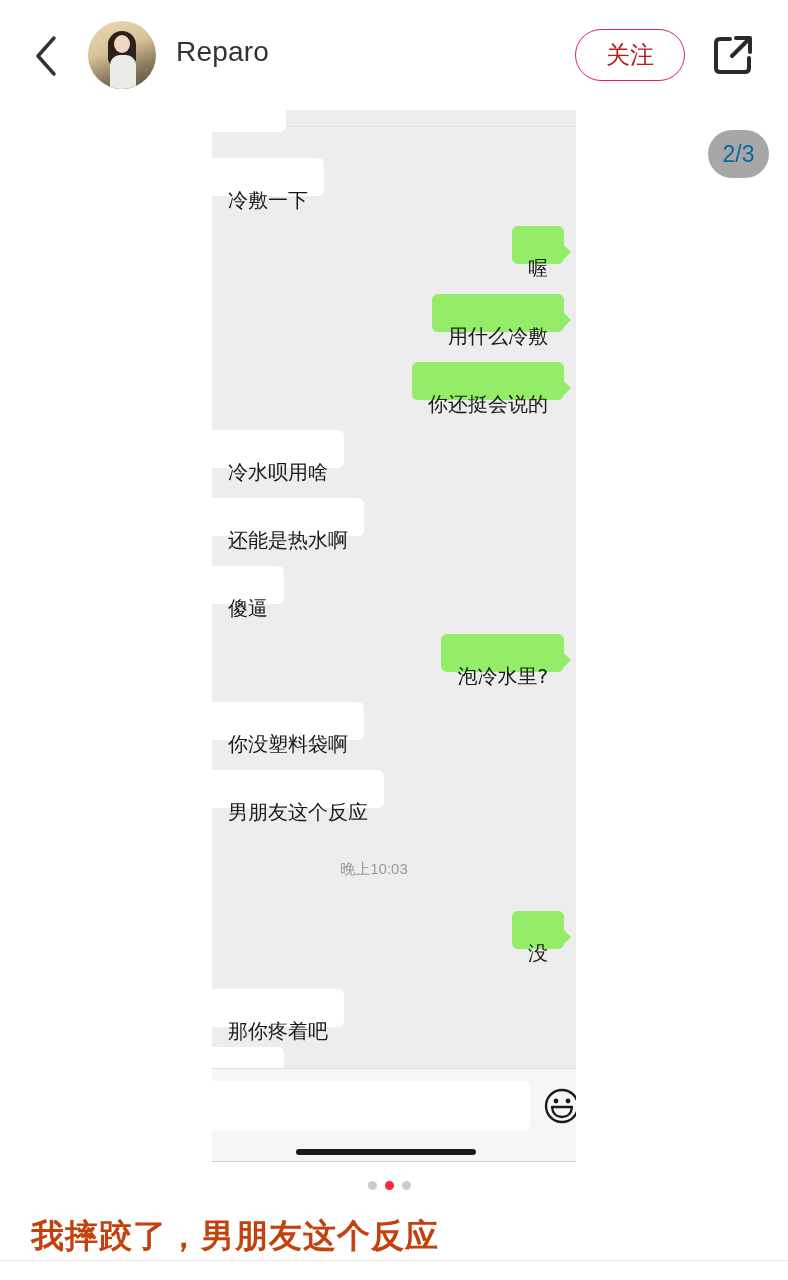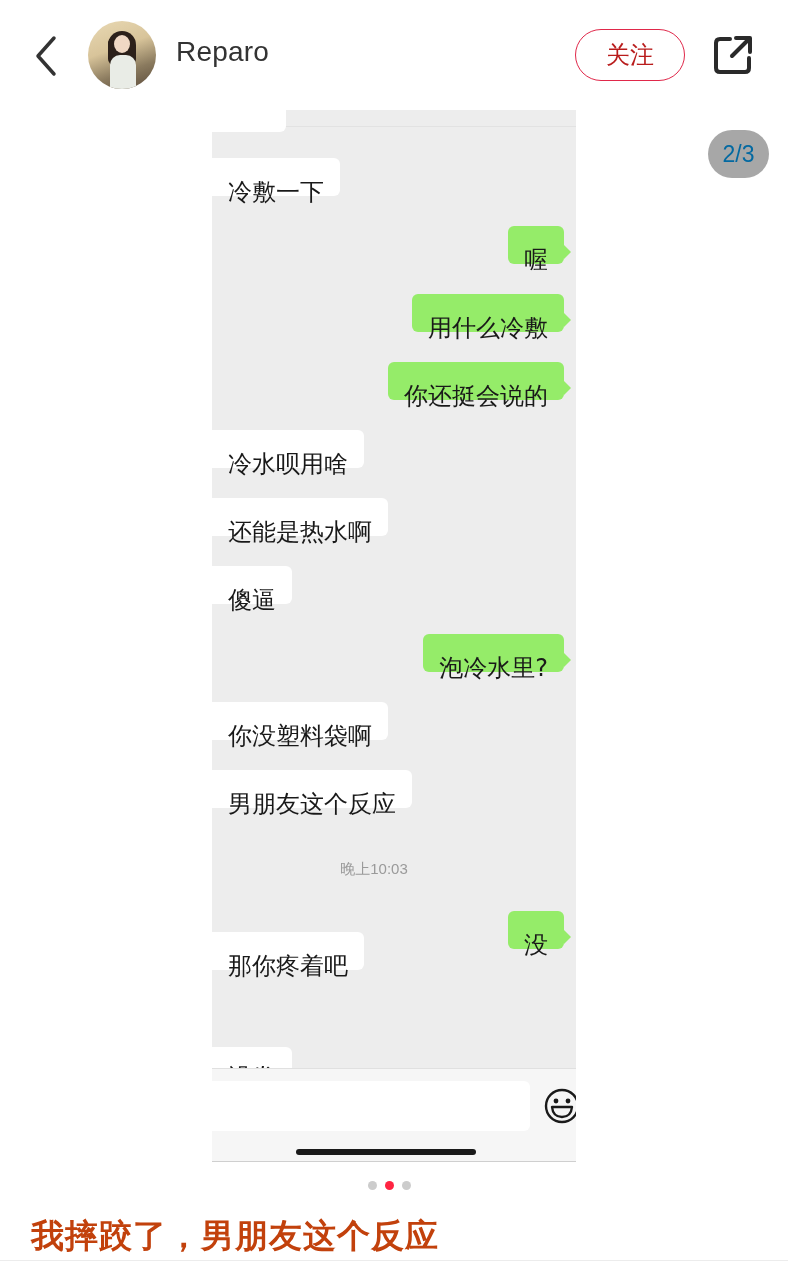--- a/index.html
+++ b/index.html
@@ -17,21 +17,21 @@
   .username { position: absolute; left: 176px; top: 36px; font-size: 28px; font-family: "Liberation Sans", sans-serif; color: #333; letter-spacing: 0.2px; }
   .follow-btn { position: absolute; left: 575px; top: 29px; width: 110px; height: 52px; border: 1.5px solid #e0284a; border-radius: 26px;
                 color: #b91c1c; font-size: 24px; display: flex; align-items: center; justify-content: center; cursor: pointer; background: #fff; }
   .share-btn { position: absolute; left: 710px; top: 32px; width: 46px; height: 46px; cursor: pointer; }
 
   .page-counter { position: absolute; left: 708px; top: 130px; width: 61px; height: 48px; border-radius: 24px; background: rgba(120,120,120,0.65);
                   color: #0369a1; font-size: 23px; display: flex; align-items: center; justify-content: center; font-family: "Liberation Sans", sans-serif; }
 
   .shot { position: absolute; left: 212px; top: 110px; width: 364px; height: 1052px; background: #ededed; overflow: hidden; }
   .shot-topline { position: absolute; left: 0; top: 16px; width: 364px; height: 1px; background: #e2e2e2; }
-  .msg { position: absolute; height: 38px; border-radius: 6px; font-size: 24px; line-height: 52px; padding: 8px 16px; white-space: nowrap; color: #191919; }
+  .msg { position: absolute; height: 38px; border-radius: 6px; font-size: 20px; line-height: 52px; padding: 16px 16px; white-space: nowrap; color: #191919; }
   .msg.left { background: #ffffff; left: 0; border-radius: 0 6px 6px 0; }
   .msg.right { background: #95ec69; right: 12px; }
   .msg.right::after { content: ""; position: absolute; right: -7px; top: 19px; border-top: 7px solid transparent; border-bottom: 7px solid transparent; border-left: 7px solid #95ec69; }
   .timestamp { position: absolute; left: 0; width: 324px; text-align: center; font-size: 15px; color: #9a9a9a; font-family: "Liberation Sans", sans-serif; }
 
   .input-bar { position: absolute; left: 0; top: 958px; width: 364px; height: 94px; background: #f6f6f6; border-top: 1px solid #e0e0e0; }
   .input-box { position: absolute; left: 0; top: 12px; width: 318px; height: 50px; background: #ffffff; border-radius: 0 6px 6px 0; }
   .emoji-btn { position: absolute; left: 331px; top: 18px; width: 38px; height: 38px; cursor: pointer; }
   .home-indicator { position: absolute; left: 84px; top: 80px; width: 180px; height: 6px; border-radius: 3px; background: #1a1a1a; }
   .shot-bottomline { position: absolute; left: 212px; top: 1161px; width: 364px; height: 1px; background: #cfcfcf; }
@@ -81,21 +81,21 @@
   <div class="msg left" style="top:388px;">还能是热水啊</div>
   <div class="msg left" style="top:320px;">冷水呗用啥</div>
   <div class="msg left" style="top:456px;">傻逼</div>
   <div class="msg right" style="top:524px;">泡冷水里?</div>
   <div class="msg left" style="top:592px;">你没塑料袋啊</div>
   <div class="msg left" style="top:660px;">男朋友这个反应</div>
 
   <div class="timestamp" style="top:750px;">晚上10:03</div>
 
   <div class="msg right" style="top:801px;">没</div>
-  <div class="msg left" style="top:822px;">那你疼着吧</div>
+  <div class="msg left" style="top:879px;">那你疼着吧</div>
   <div class="msg left" style="top:937px; line-height:44px;">没发</div>
 
   <div class="input-bar">
     <div class="input-box"></div>
     <div class="emoji-btn">
       <svg width="38" height="38" viewBox="0 0 38 38">
         <circle cx="19" cy="19" r="16" fill="none" stroke="#1a1a1a" stroke-width="2.4"></circle>
         <circle cx="13" cy="14" r="2.4" fill="#1a1a1a"></circle>
         <circle cx="25" cy="14" r="2.4" fill="#1a1a1a"></circle>
         <path d="M9 20 H29 Q28 30 19 30 Q10 30 9 20 Z" fill="none" stroke="#1a1a1a" stroke-width="2.4" stroke-linejoin="round"></path>

